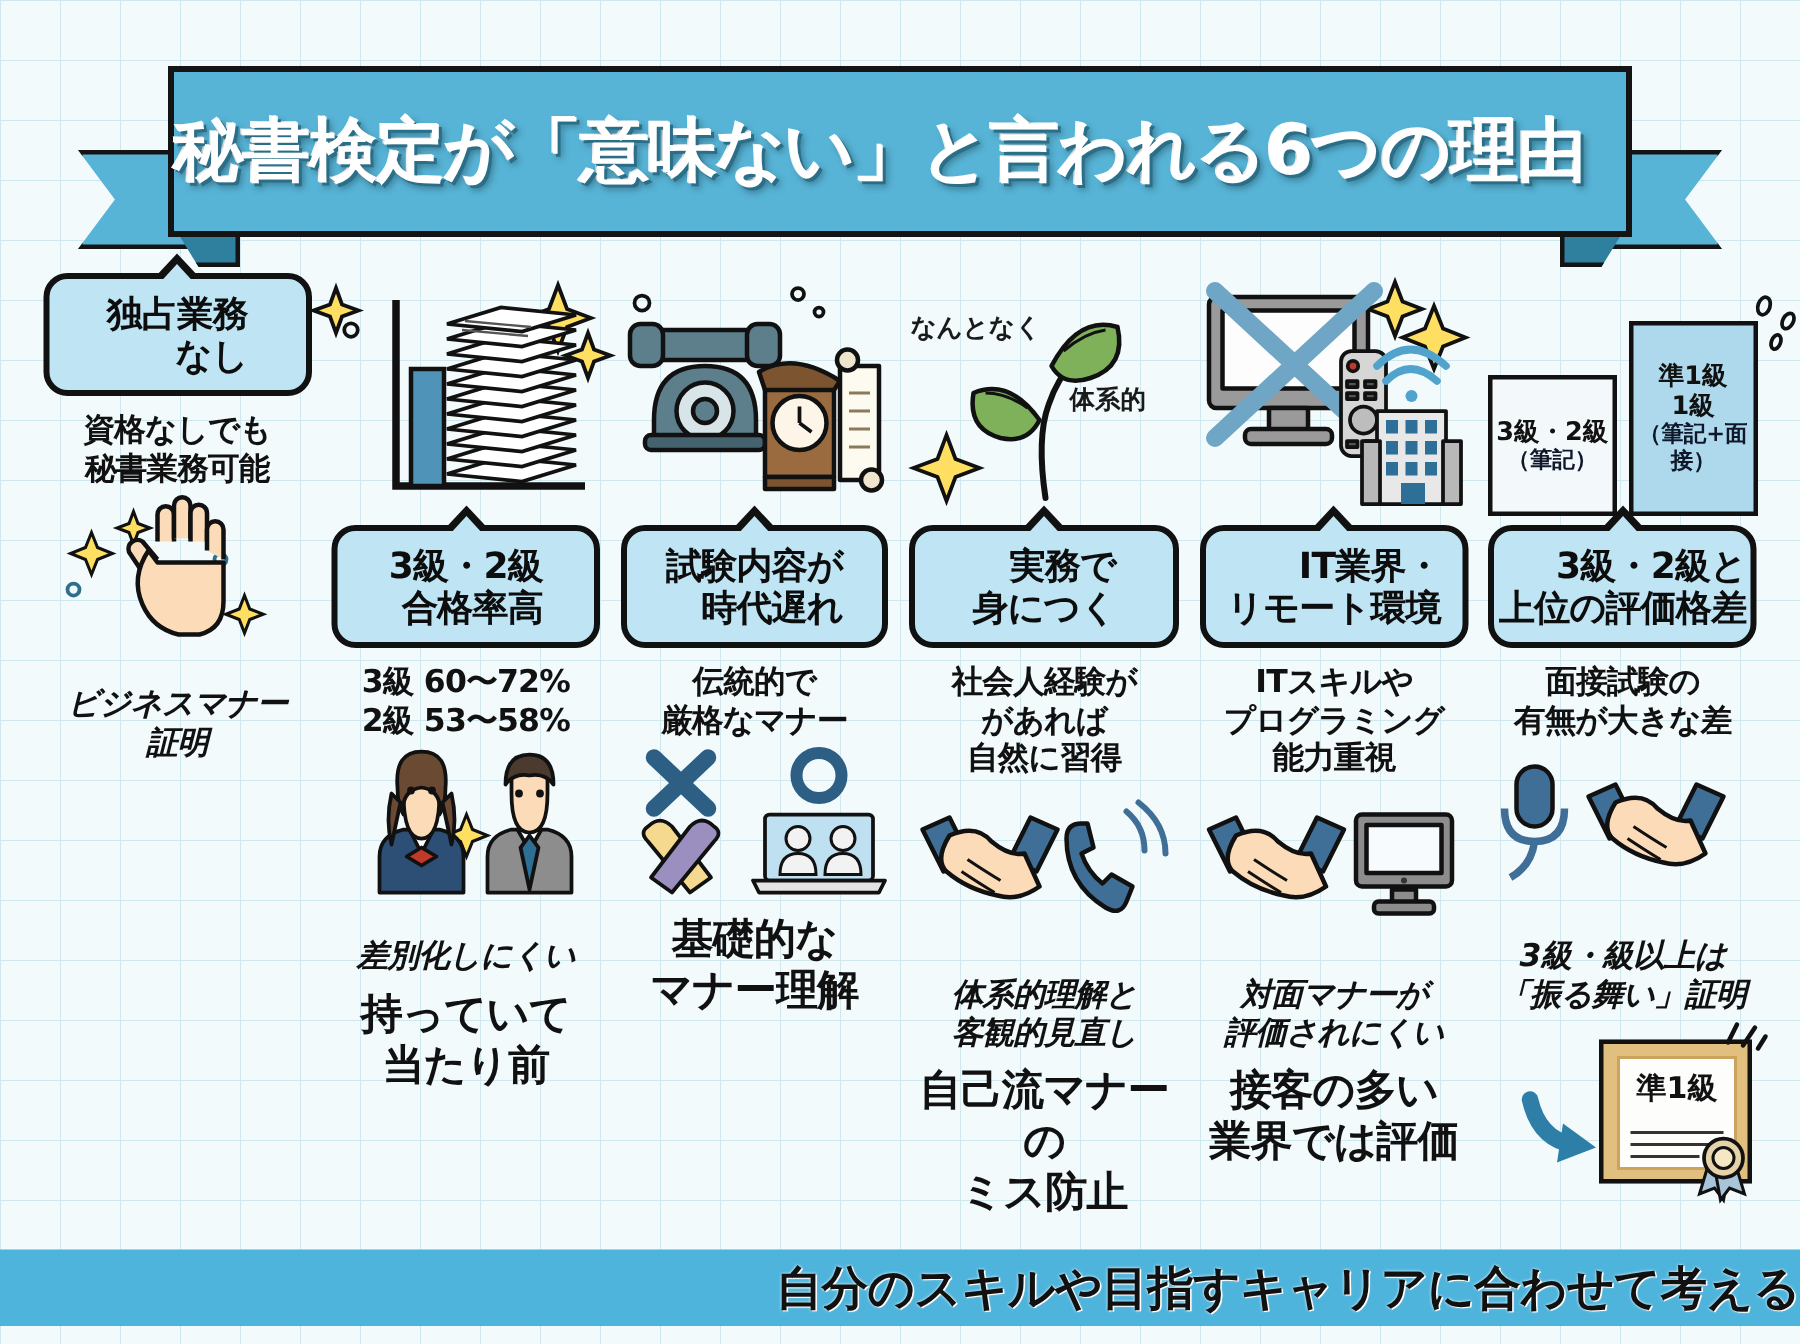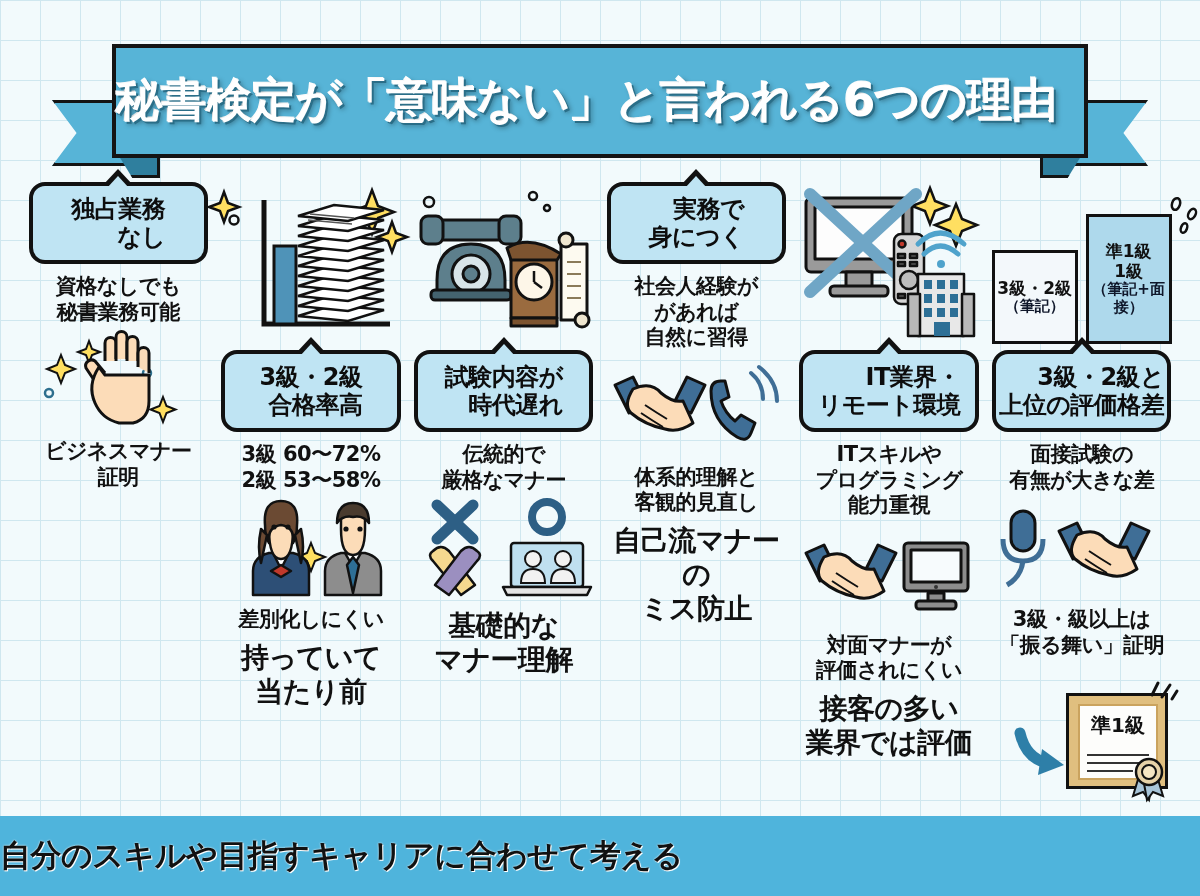--- a/index.html
+++ b/index.html
@@ -149,43 +149,43 @@
   .desc {
     font-size: 21px;
     font-weight: bold;
     color: #111;
     line-height: 1.22;
     text-align: center;
     white-space: pre-line;
     letter-spacing: -0.5px;
     margin-top: 10px;
   }
-  .desc.r2 { margin-top: 6px; }
+  .desc.r2 { margin-top: 24px; font-style: italic; }
   .desc.r3 { margin-top: 8px; font-size: 28px; }
 
   
   .icon-mid {
     height: 104px;
     width: 100%;
     display: flex;
     align-items: center;
     justify-content: center;
     gap: 4px;
     margin-top: 4px;
   }
 
   
   .footer {
     position: absolute;
-    left: 0; bottom: 0;
-    width: 1200px; height: 80px;
+    left: 0; bottom: 12px;
+    width: 1200px; height: 51px;
     background: #4fb4dc;
     display: flex;
     align-items: center;
-    justify-content: flex-start;
+    justify-content: flex-end;
     z-index: 6;
   }
   .footer-text {
     font-size: 31px;
     font-weight: bold;
     color: #111;
     letter-spacing: -0.5px;
     text-shadow: 0 0 2px #fff, 1px 1px 0 #fff;
   }
 
@@ -422,20 +422,34 @@
             <circle cx="144" cy="60" r="8"></circle>
             <path d="M132 84 q0 -14 12 -14 q12 0 12 14 z"></path>
           </g>
         </svg>
       </div>
       <div class="desc r3">基礎的な
 マナー理解</div>
     </div>
 
     <div class="col">
+      <div class="icon-top">
+        <svg width="190" height="162" viewBox="0 0 190 162">
+          <text x="6" y="42" font-family="'DejaVu Sans','Liberation Sans',sans-serif" font-size="17" font-weight="bold" fill="#1a1a1a">なんとなく</text>
+          <text x="112" y="90" font-family="'DejaVu Sans','Liberation Sans',sans-serif" font-size="17" font-weight="bold" fill="#1a1a1a">体系的</text>
+          <path d="M96 150 q-6 -40 2 -62 q6 -18 18 -30" fill="none" stroke="#111" stroke-width="4" stroke-linecap="round"></path>
+          <g stroke="#111" stroke-width="3" stroke-linejoin="round">
+            <path d="M100 62 q18 -34 44 -26 q6 26 -18 34 q-18 6 -26 -8 z" fill="#7fb05a"></path>
+            <path d="M92 98 q-20 -28 -44 -18 q-4 24 18 30 q18 4 26 -12 z" fill="#7fb05a"></path>
+          </g>
+          <path d="M108 52 q14 -12 28 -14" fill="none" stroke="#111" stroke-width="2"></path>
+          <path d="M84 90 q-14 -10 -28 -10" fill="none" stroke="#111" stroke-width="2"></path>
+          <path d="M30 108 l6 16 16 6 -16 6 -6 16 -6 -16 -16 -6 16 -6 z" fill="#ffdf61" stroke="#111" stroke-width="2.5"></path>
+        </svg>
+      </div>
       <div class="hdr">
         <span class="hdr-text">実務で
 身につく</span>
       </div>
       <div class="desc">社会人経験が
 があれば
 自然に習得</div>
       <div class="icon-mid">
         <svg width="170" height="88" viewBox="0 0 170 88">
           <g stroke="#111" stroke-width="3" stroke-linejoin="round">

